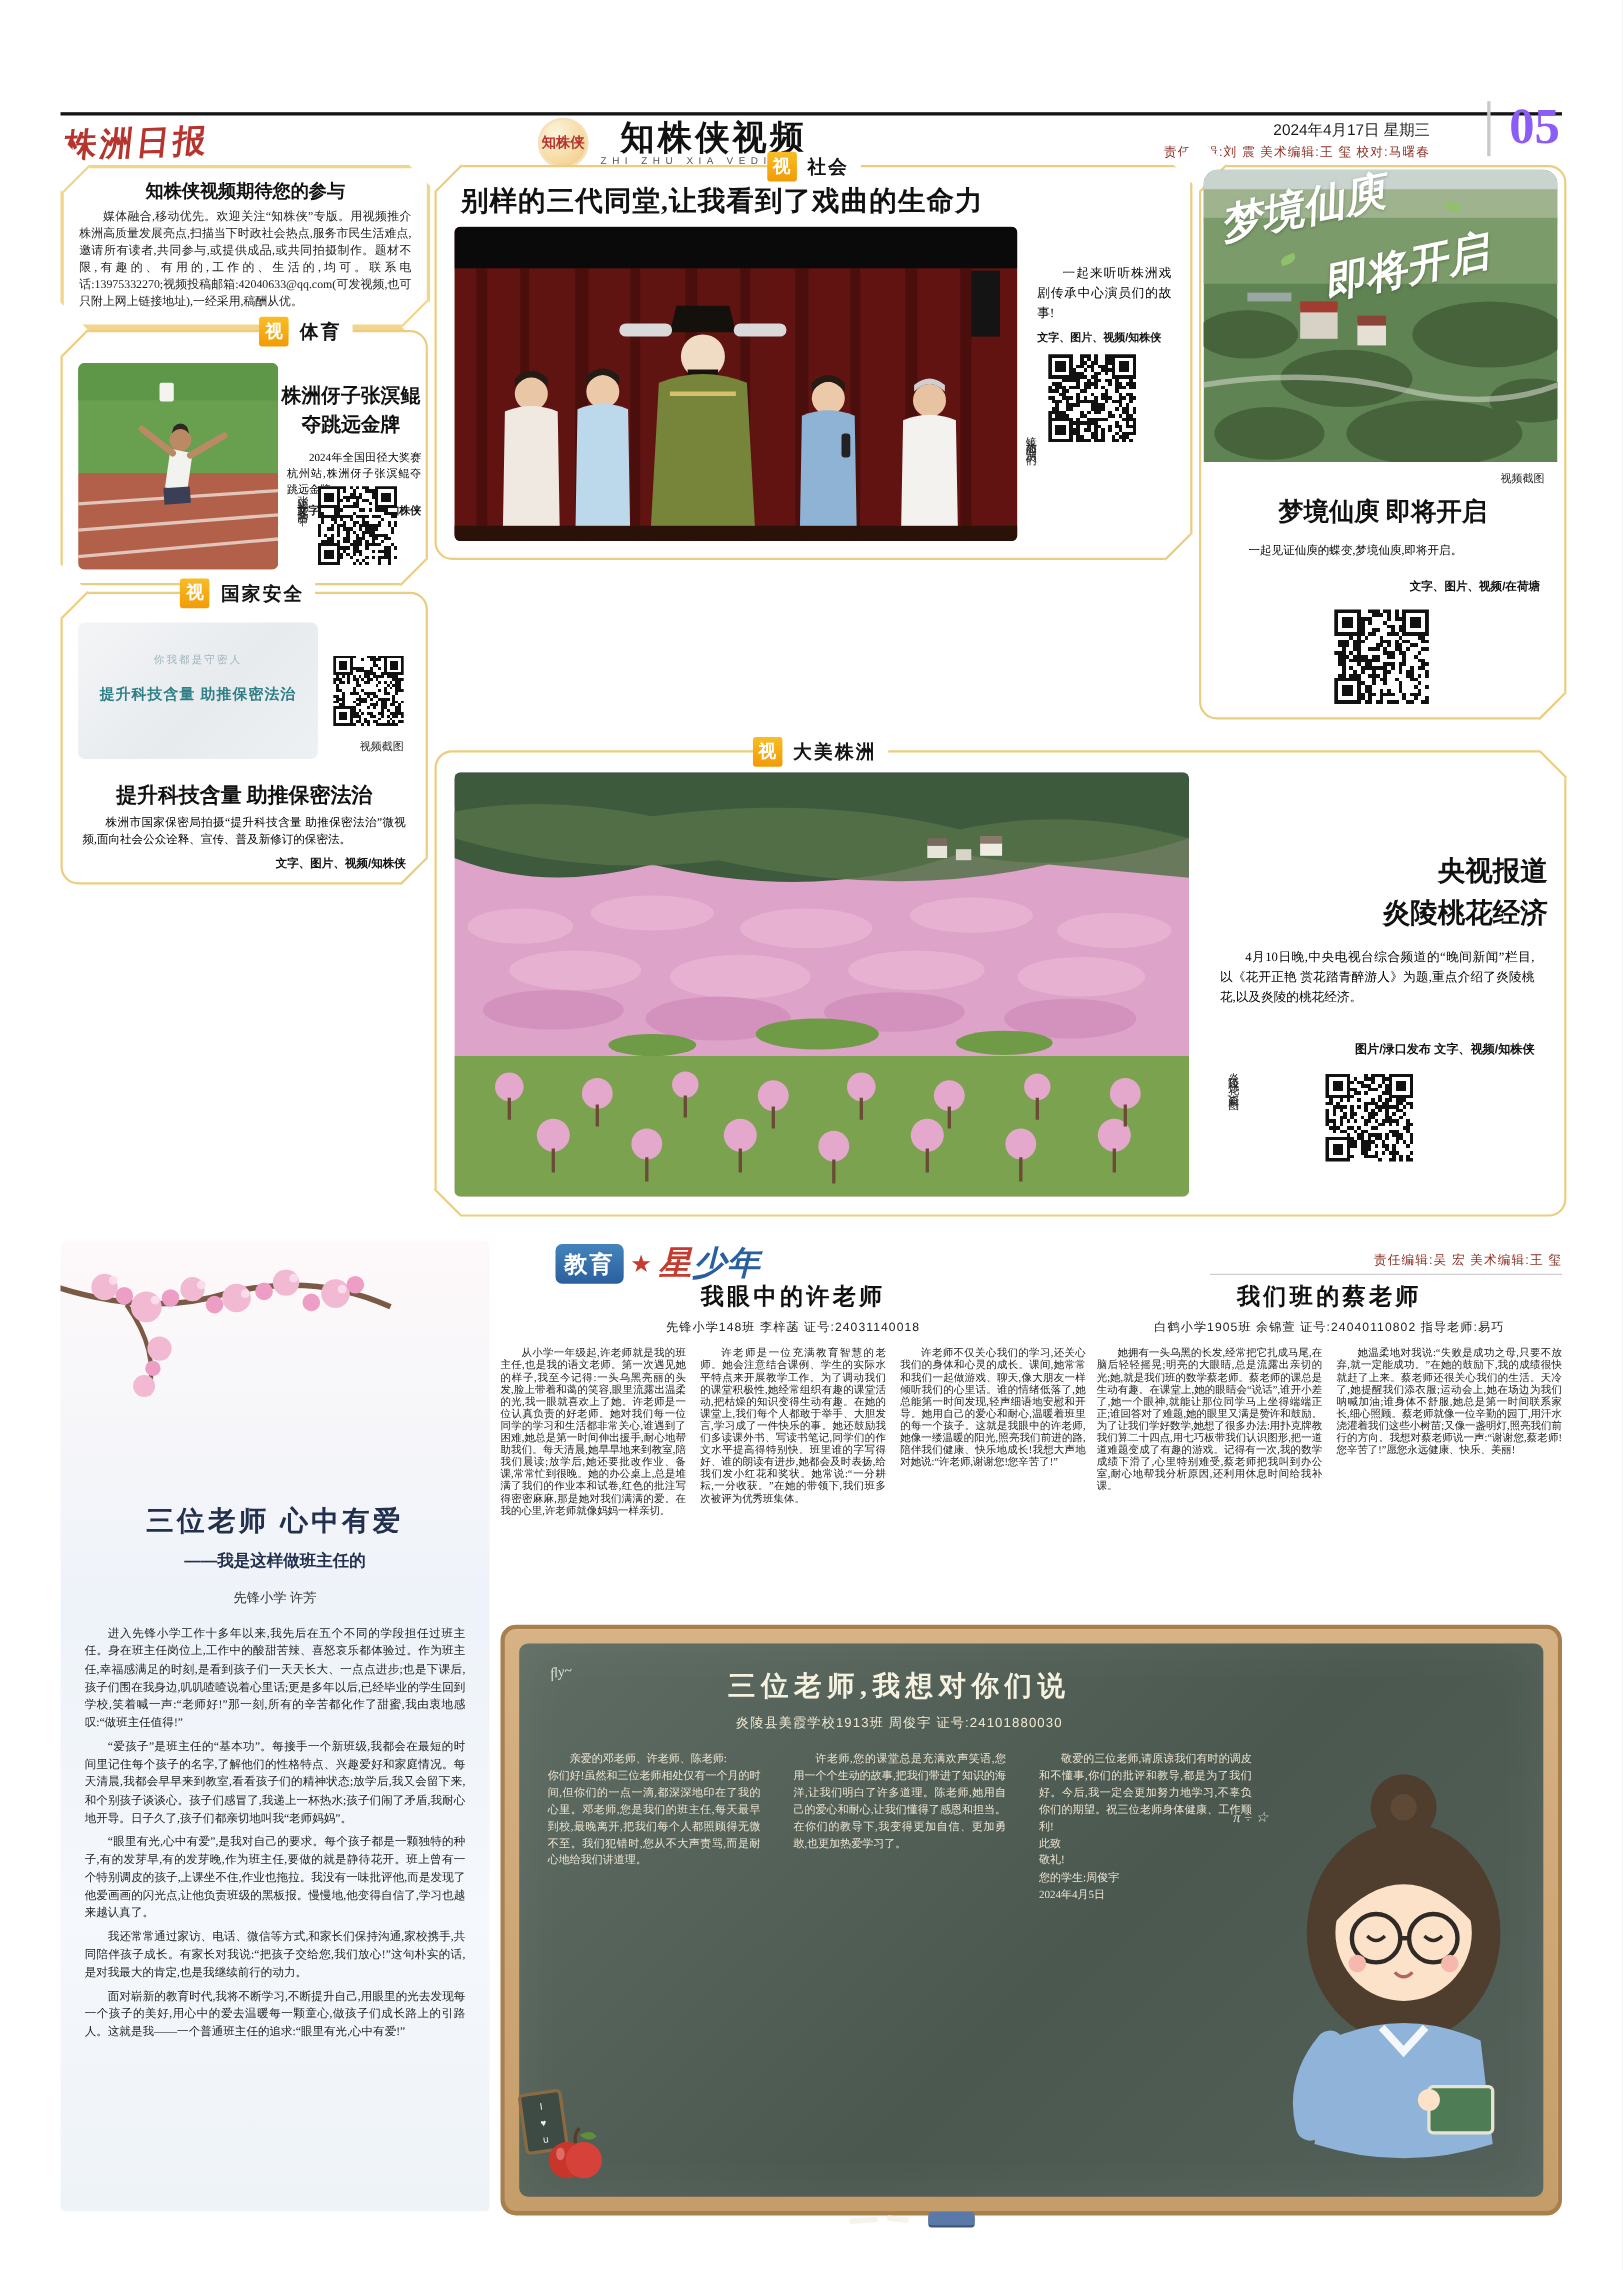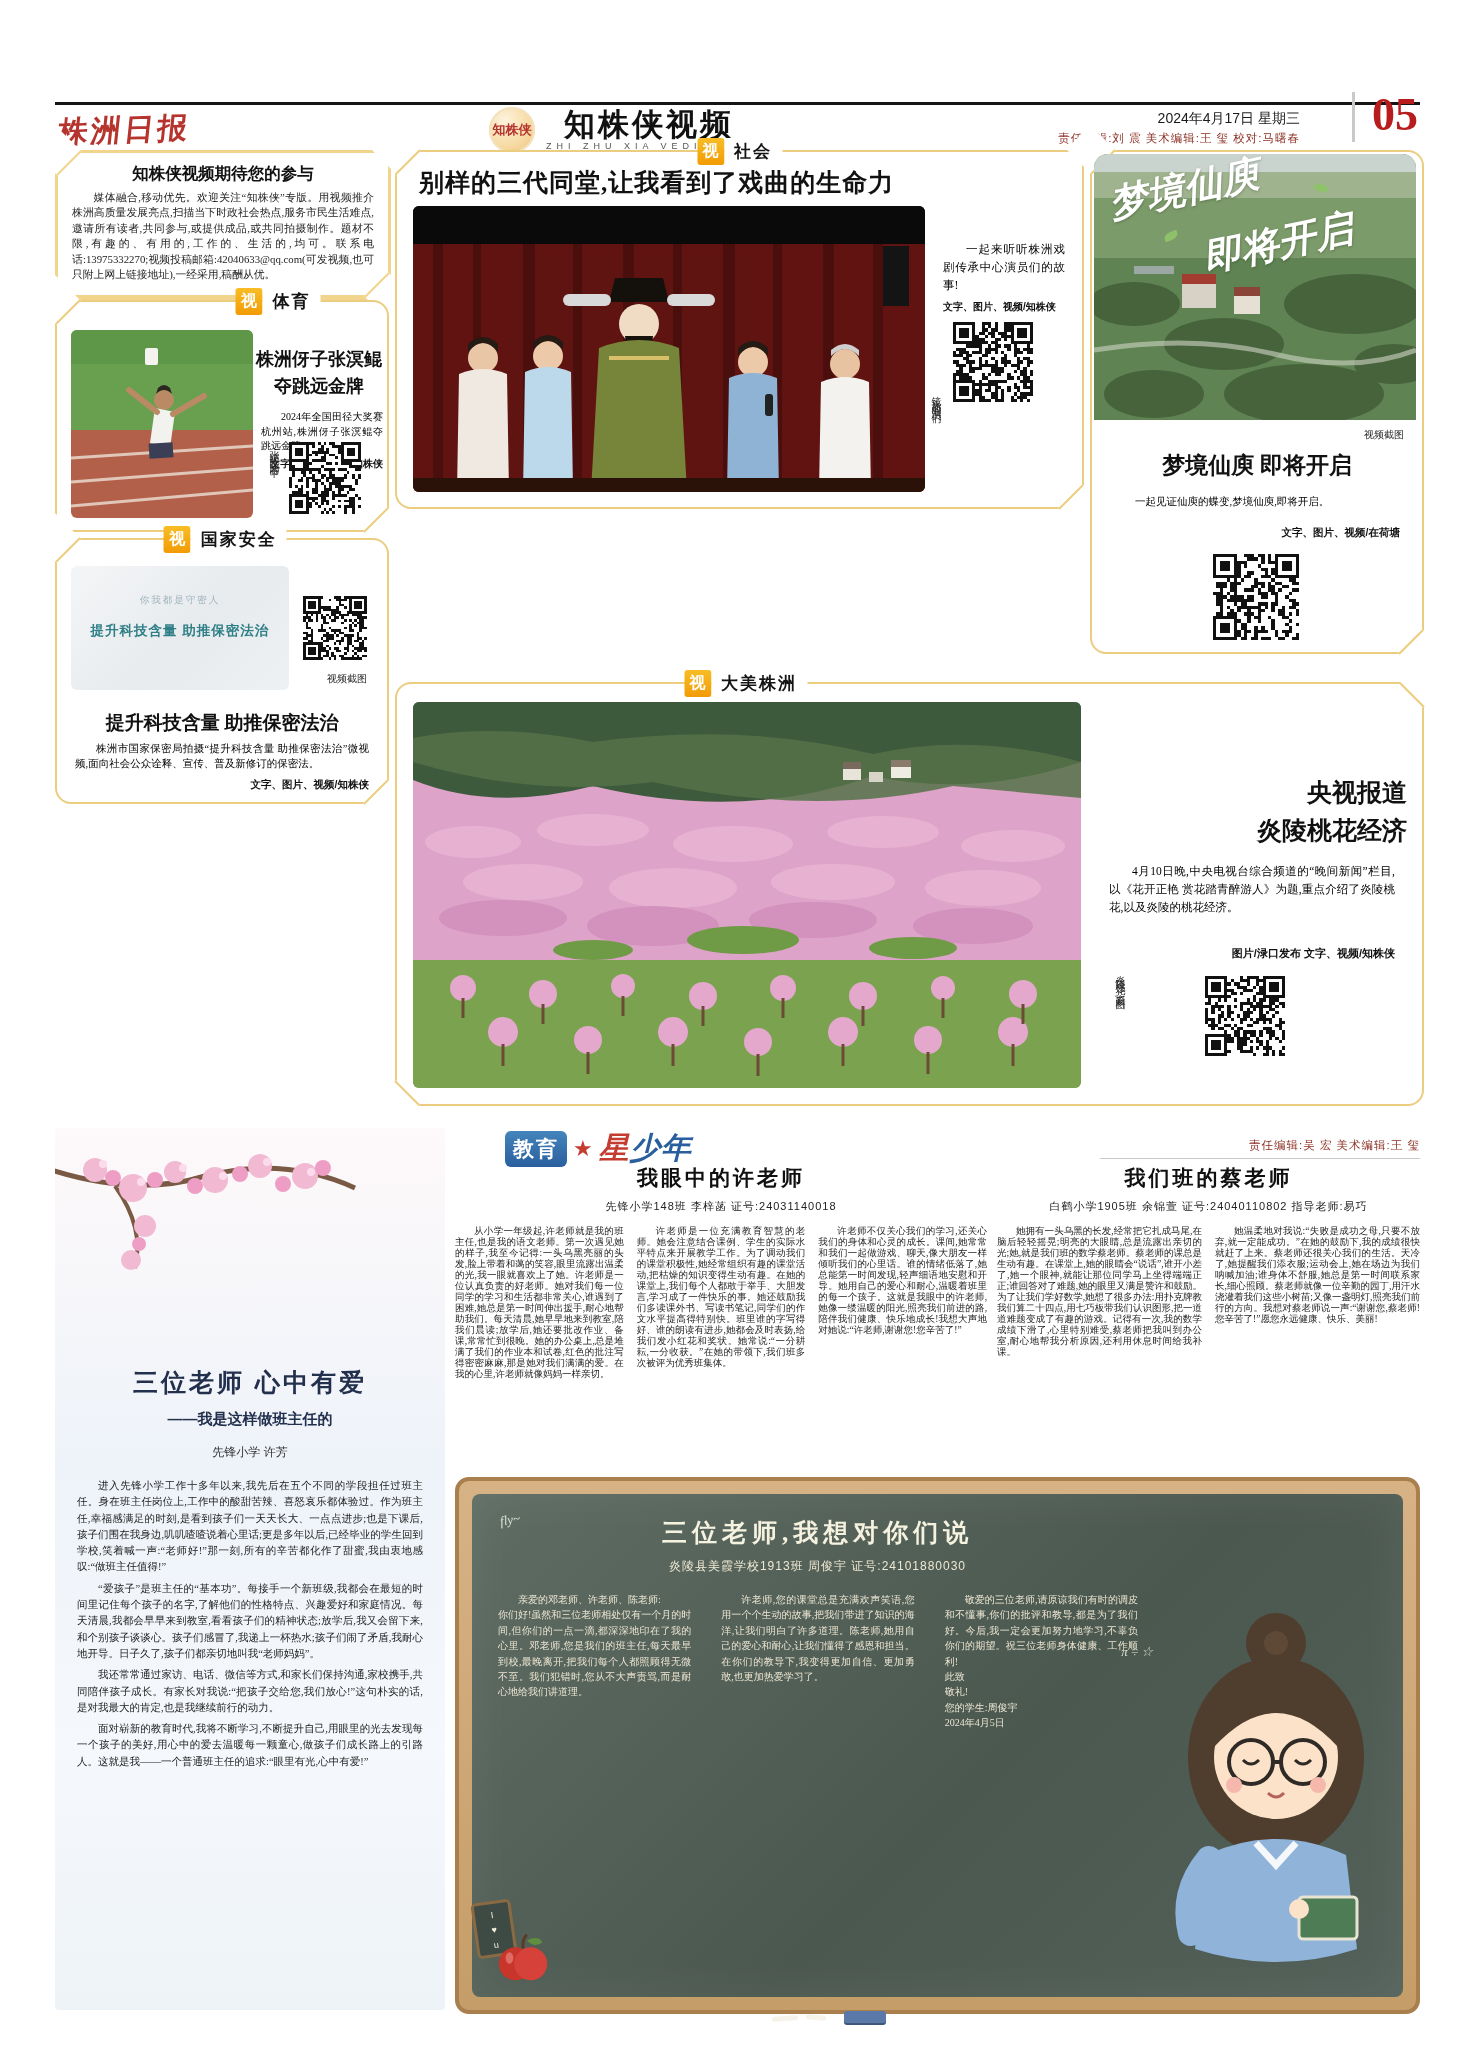--- a/index.html
+++ b/index.html
@@ -15,21 +15,21 @@
             font-size:30px;letter-spacing:3px;transform:skewX(-8deg) rotate(-2deg);}
   .logo-badge{width:46px;height:46px;border-radius:50%;
       background:radial-gradient(circle at 35% 30%,#fdf3dd,#f6d9a0 60%,#edbf78);
       display:flex;align-items:center;justify-content:center;color:#b5342e;font-weight:bold;
       font-size:13px;font-family:"Liberation Serif",serif;box-shadow:inset 0 0 0 2px #f3e2bd;}
   .logo-title{font-size:31px;font-weight:900;letter-spacing:3px;color:#111;}
   .logo-sub{font-size:9px;letter-spacing:5px;color:#555;}
   .hdr-date{font-size:14px;color:#1a1a1a;text-align:right;}
   .hdr-ed{font-size:11.5px;color:#8c2f23;text-align:right;letter-spacing:1px;}
   .pagebar{width:3px;height:50px;background:#c9c9c9;}
-  .pagenum{color:#b91c1c;font-size:46px;font-weight:900;font-family:"Liberation Serif",serif;line-height:1;}
+  .pagenum{color:#8b5cf6;font-size:46px;font-weight:900;font-family:"Liberation Serif",serif;line-height:1;}
   
   .card{position:absolute;background:#fff;border:2px solid #eccd7f;border-radius:16px;}
   .notch{position:absolute;width:34px;height:34px;background:#fff;transform:rotate(45deg);}
   .notch.tl{top:-19px;left:-19px;border-right:2px solid #eccd7f;}
   .notch.br{bottom:-19px;right:-19px;border-left:2px solid #eccd7f;}
   .notch.tr{top:-19px;right:-19px;border-bottom:2px solid #eccd7f;}
   .notch.bl{bottom:-19px;left:-19px;border-top:2px solid #eccd7f;}
   .tag{position:absolute;top:-14px;display:flex;align-items:center;transform:translateX(-50%);}
   .tag-badge{width:27px;height:27px;background:linear-gradient(#f8bd26,#f29b05);color:#fff;
       font-weight:900;font-size:16px;display:flex;align-items:center;justify-content:center;border-radius:3px;}
@@ -2011,20 +2011,21 @@
           <circle cx="212" cy="34" r="4"></circle>
           <circle cx="256" cy="44" r="4"></circle>
         </g>
     </svg>
     <div class="feat-title" style="position:absolute;left:0;right:0;top:238px;">三位老师  心中有爱</div>
     <div class="feat-sub" style="position:absolute;left:0;right:0;top:282px;">——我是这样做班主任的</div>
     <div class="feat-by" style="position:absolute;left:0;right:0;top:316px;">先锋小学  许芳</div>
     <div class="feat-body just" style="position:absolute;left:22px;right:22px;top:350px;">
       <p>进入先锋小学工作十多年以来,我先后在五个不同的学段担任过班主任。身在班主任岗位上,工作中的酸甜苦辣、喜怒哀乐都体验过。作为班主任,幸福感满足的时刻,是看到孩子们一天天长大、一点点进步;也是下课后,孩子们围在我身边,叽叽喳喳说着心里话;更是多年以后,已经毕业的学生回到学校,笑着喊一声:“老师好!”那一刻,所有的辛苦都化作了甜蜜,我由衷地感叹:“做班主任值得!”</p>
       <p>“爱孩子”是班主任的“基本功”。每接手一个新班级,我都会在最短的时间里记住每个孩子的名字,了解他们的性格特点、兴趣爱好和家庭情况。每天清晨,我都会早早来到教室,看看孩子们的精神状态;放学后,我又会留下来,和个别孩子谈谈心。孩子们感冒了,我递上一杯热水;孩子们闹了矛盾,我耐心地开导。日子久了,孩子们都亲切地叫我“老师妈妈”。</p>
+      <p>“眼里有光,心中有爱”,是我对自己的要求。每个孩子都是一颗独特的种子,有的发芽早,有的发芽晚,作为班主任,要做的就是静待花开。班上曾有一个特别调皮的孩子,上课坐不住,作业也拖拉。我没有一味批评他,而是发现了他爱画画的闪光点,让他负责班级的黑板报。慢慢地,他变得自信了,学习也越来越认真了。</p>
       <p>我还常常通过家访、电话、微信等方式,和家长们保持沟通,家校携手,共同陪伴孩子成长。有家长对我说:“把孩子交给您,我们放心!”这句朴实的话,是对我最大的肯定,也是我继续前行的动力。</p>
       <p>面对崭新的教育时代,我将不断学习,不断提升自己,用眼里的光去发现每一个孩子的美好,用心中的爱去温暖每一颗童心,做孩子们成长路上的引路人。这就是我——一个普通班主任的追求:“眼里有光,心中有爱!”</p>
     </div>
   </div>
 
   <div class="abs" style="left:455px;top:1164px;width:532px;">
     <div class="art-title">我眼中的许老师</div>
     <div class="art-by">先锋小学148班  李梓菡  证号:24031140018</div>
     <div class="cols just">
       <p>从小学一年级起,许老师就是我的班主任,也是我的语文老师。第一次遇见她的样子,我至今记得:一头乌黑亮丽的头发,脸上带着和蔼的笑容,眼里流露出温柔的光,我一眼就喜欢上了她。许老师是一位认真负责的好老师。她对我们每一位同学的学习和生活都非常关心,谁遇到了困难,她总是第一时间伸出援手,耐心地帮助我们。每天清晨,她早早地来到教室,陪我们晨读;放学后,她还要批改作业、备课,常常忙到很晚。她的办公桌上,总是堆满了我们的作业本和试卷,红色的批注写得密密麻麻,那是她对我们满满的爱。在我的心里,许老师就像妈妈一样亲切。</p>

